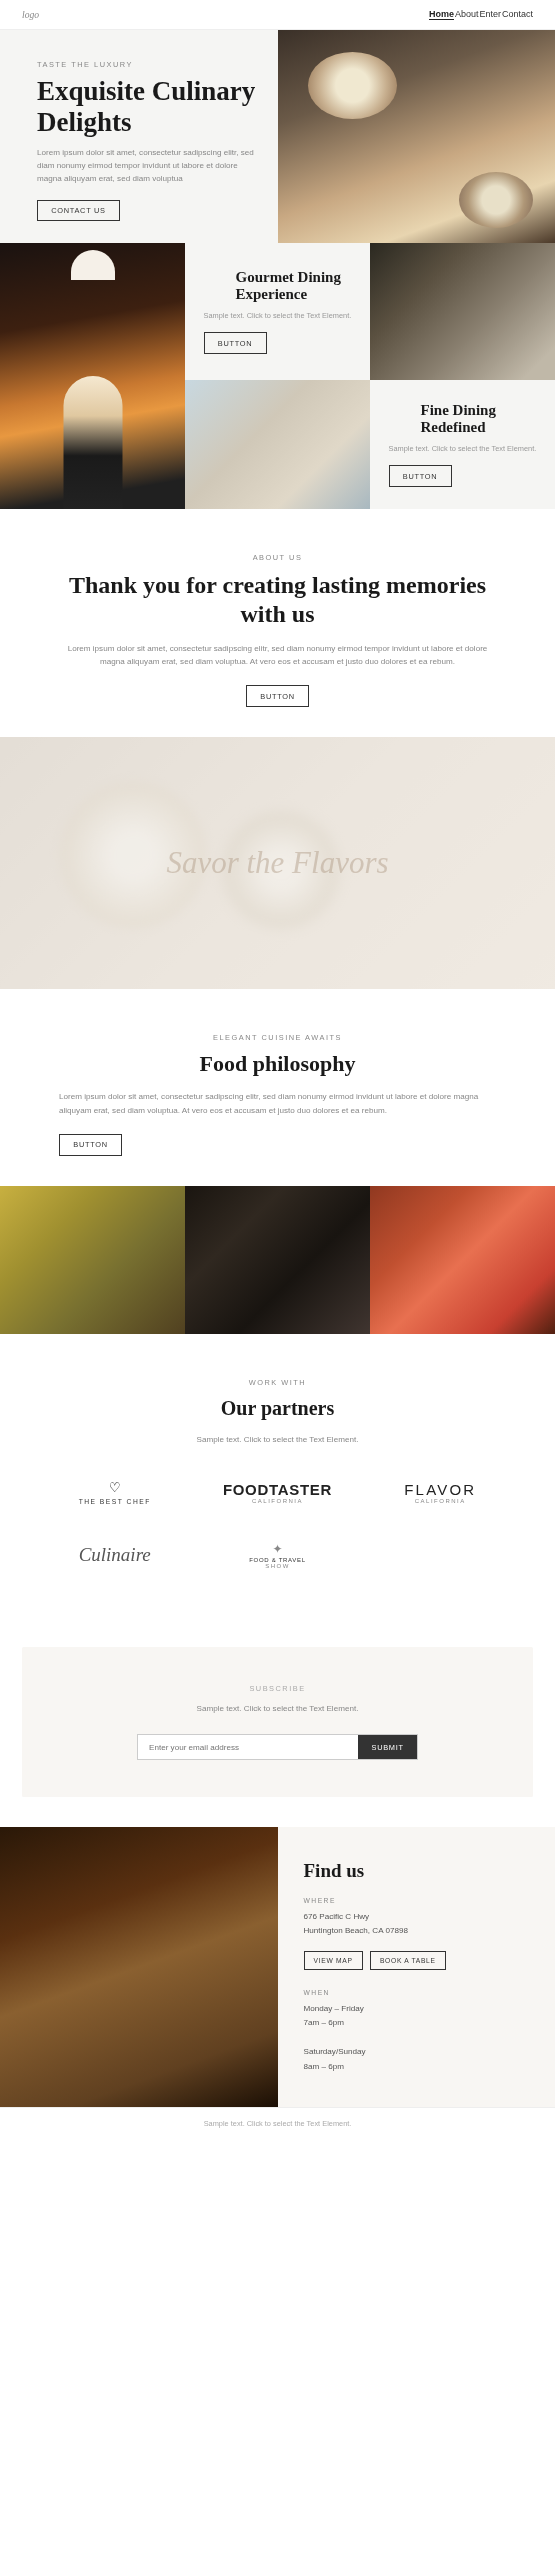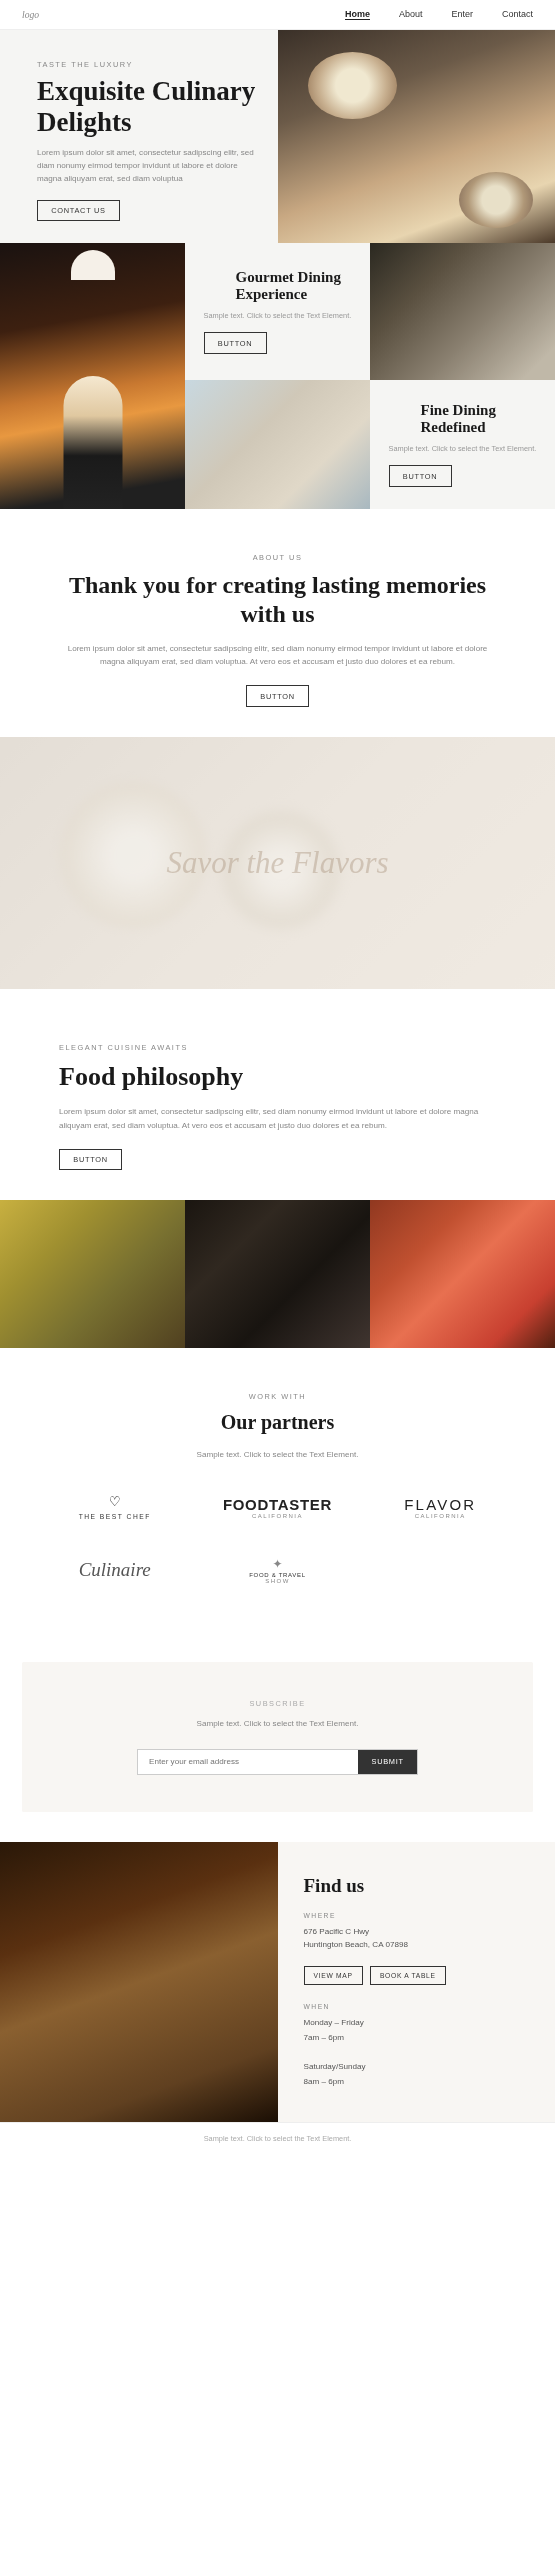--- a/index.html
+++ b/index.html
@@ -4,21 +4,21 @@
   <style>
     * { margin: 0; padding: 0; box-sizing: border-box; }
     body { font-family: Georgia, 'Times New Roman', serif; background: #fff; width: 555px; }
 
     
     nav {
       display: flex; align-items: center; justify-content: space-between;
       padding: 9px 22px; background: #fff; border-bottom: 0.7px solid #eee;
     }
     .nav-logo { font-size: 9.6px; color: #888; font-style: italic; }
-    .nav-links { display: flex; gap: 29px; }
+    .nav-links { display: flex; gap: 1px; }
     .nav-links a {
       font-size: 9px; color: #333; text-decoration: none; font-family: Arial, sans-serif;
     }
     .nav-links a.active { color: #222; font-weight: bold; border-bottom: 0.7px solid #222; }
 
     
     .hero {
       display: grid; grid-template-columns: 1fr 1fr; min-height: 163px;
     }
     .hero-text {
@@ -120,22 +120,22 @@
     .plate-blur-2 {
       position: absolute; width: 118px; height: 118px; border-radius: 50%;
       background: radial-gradient(circle, rgba(255,255,255,0.5) 20%, rgba(200,190,170,0.4) 60%, rgba(160,150,130,0.3) 100%);
       top: 74px; left: 222px; filter: blur(6px);
     }
 
     
     .philosophy-section {
       padding: 44px 59px 30px; background: #fff;
     }
-    .philosophy-section .section-label { text-align: left; margin-top: 10px; }
-    .philosophy-section .section-title { text-align: left; margin-bottom: 13.3px; font-size: 26px; }
+    .philosophy-section .section-label { text-align: center; }
+    .philosophy-section .section-title { text-align: center; margin-bottom: 13.3px; font-size: 22px; }
     .philosophy-section .section-desc { font-size: 8.1px; color: #888; font-family: Arial, sans-serif; line-height: 1.7; margin-bottom: 16.3px; }
 
     
     .three-images {
       display: grid; grid-template-columns: 1fr 1fr 1fr; gap: 0; height: 148px;
     }
     .img-food-1 {
       background: linear-gradient(135deg, #c8b040 0%, #a09030 30%, #787030 60%, #504020 100%);
     }
     .img-food-2 {

